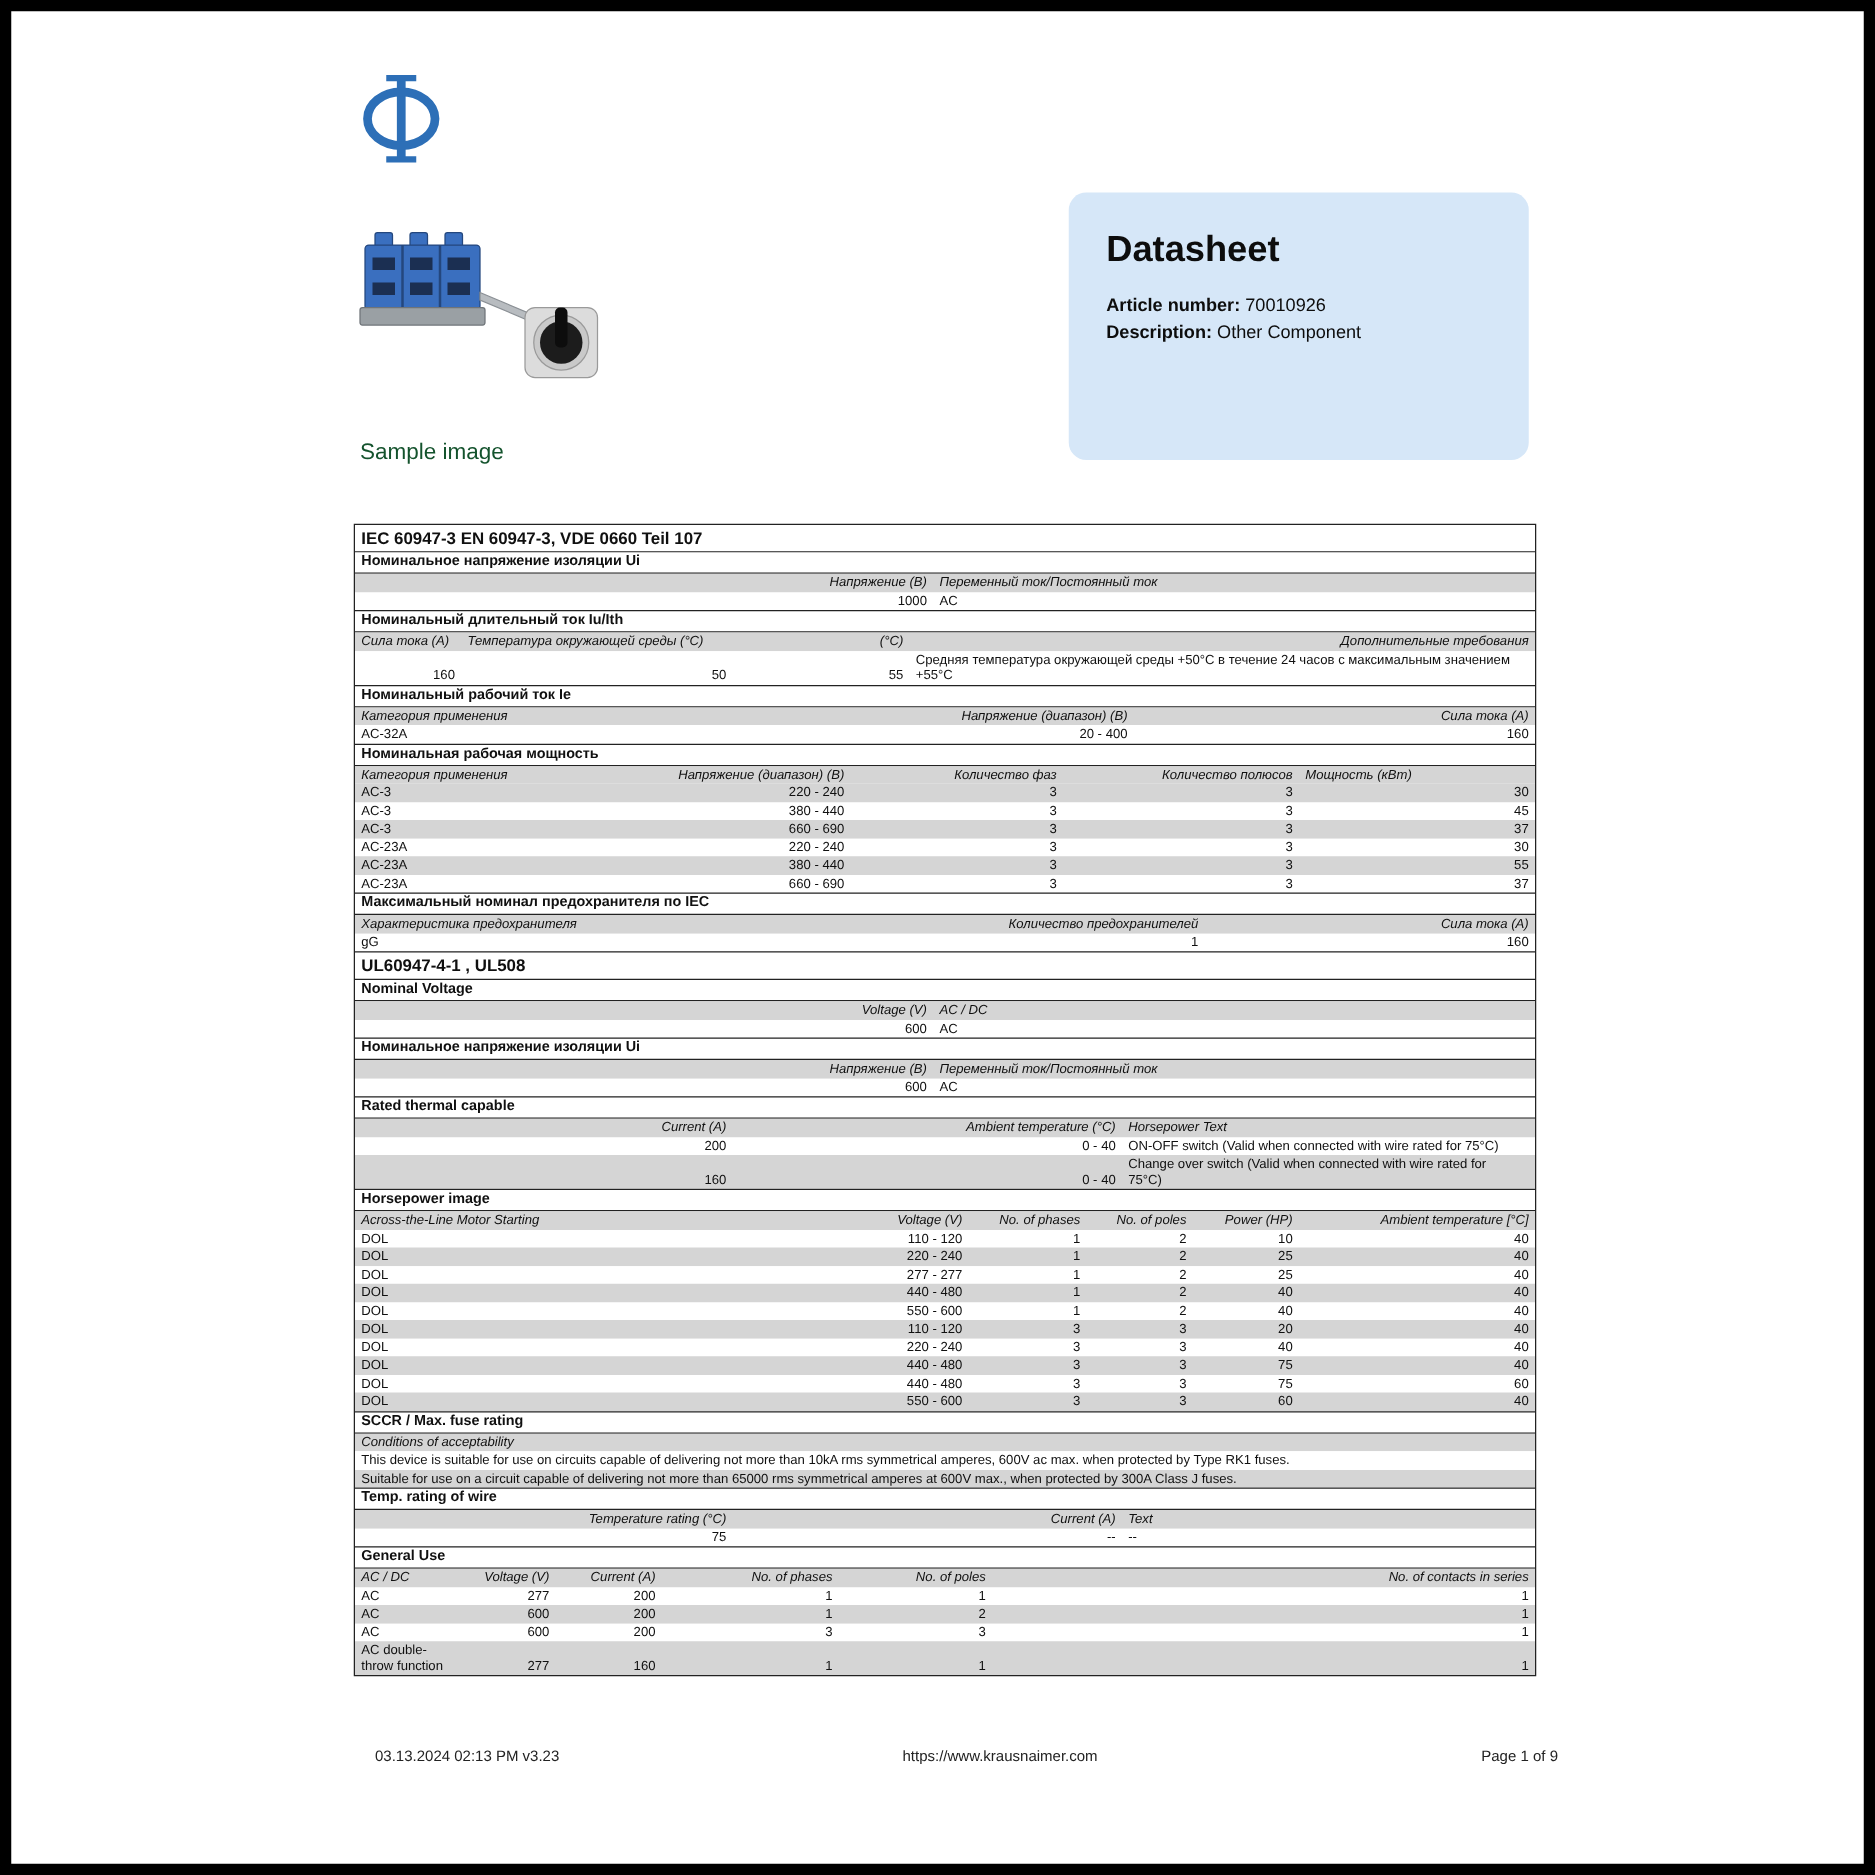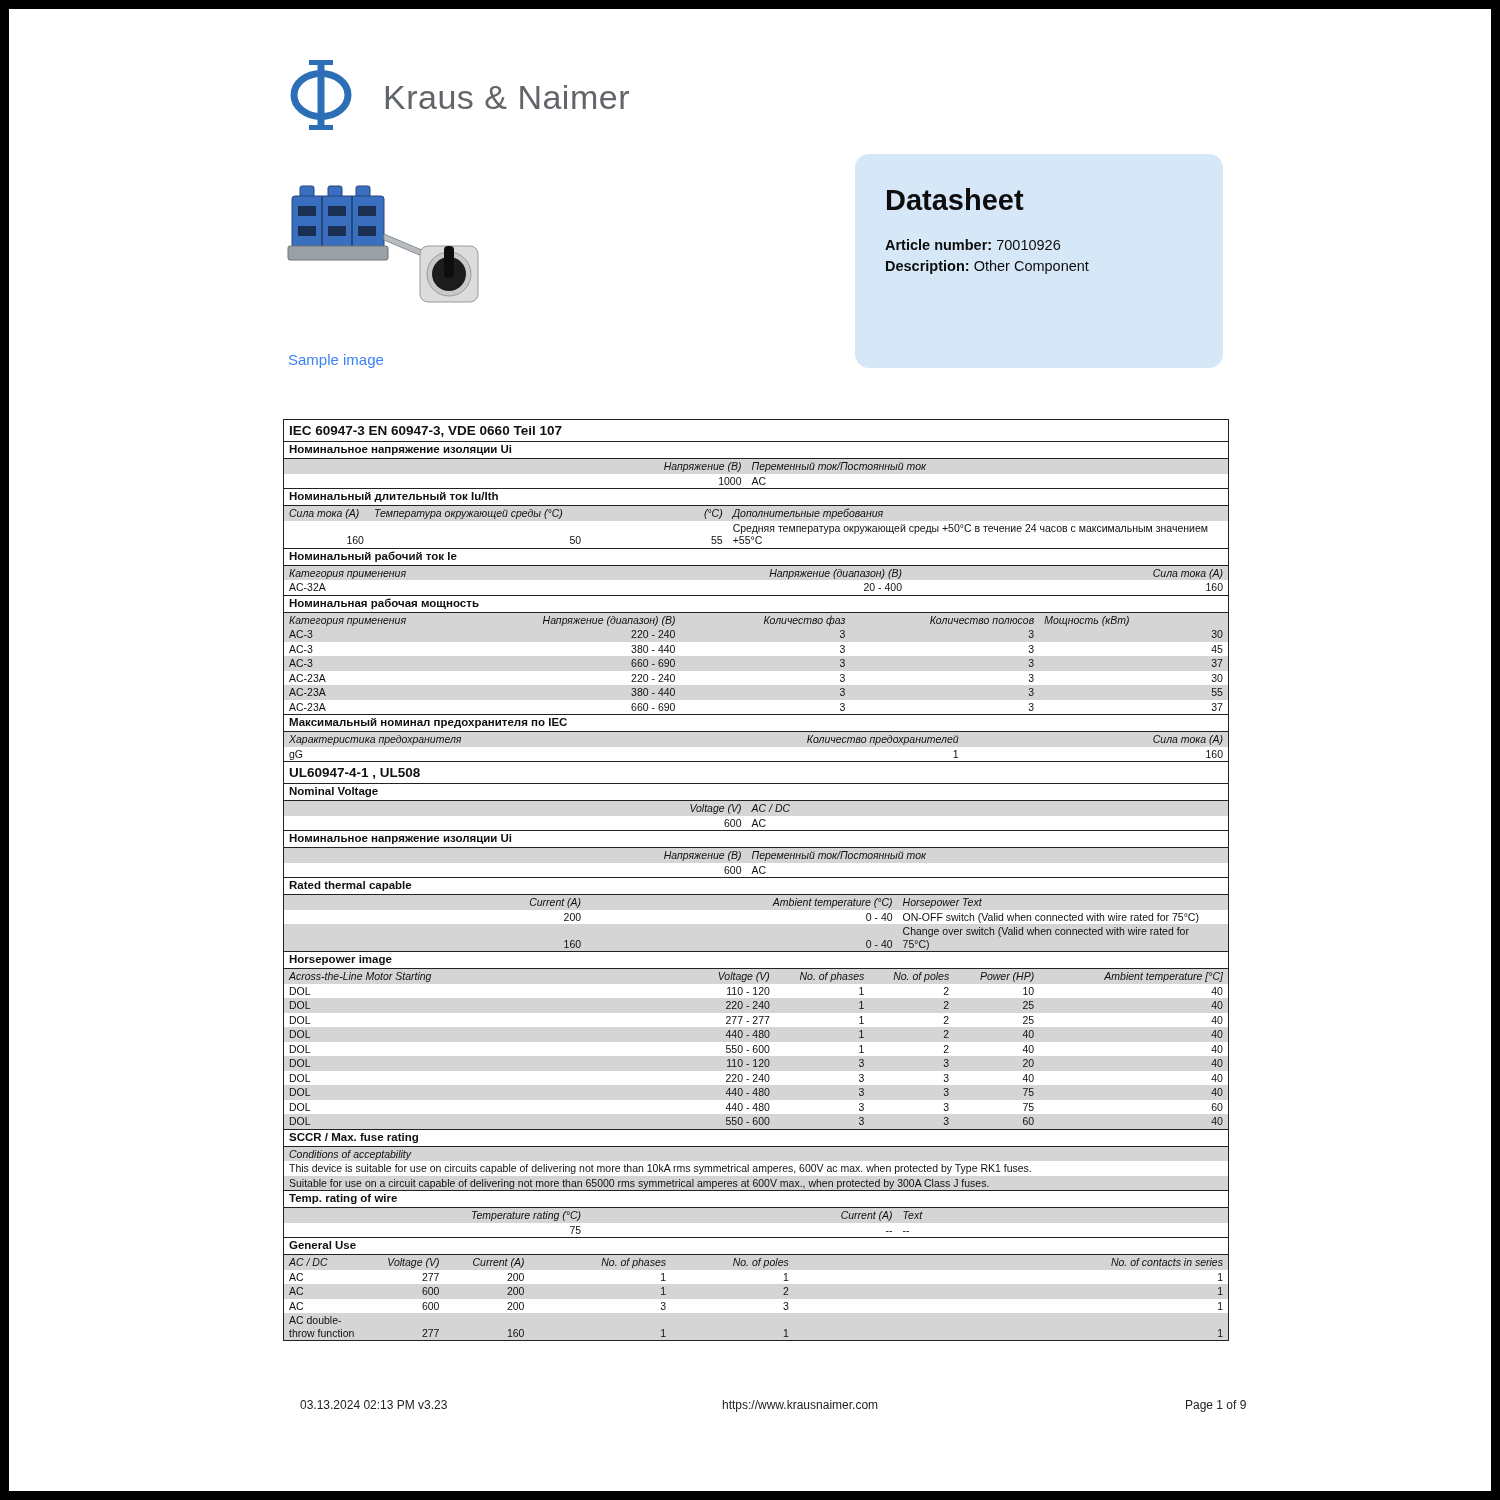--- a/index.html
+++ b/index.html
@@ -6,21 +6,21 @@
   html,body { width:1500px; height:1500px; background:#fff; }
   body { font-family:"Liberation Sans", sans-serif; position:relative; }
   .frame { position:absolute; inset:0; border:9px solid #000; pointer-events:none; z-index:50; }
 
   
   .logo { position:absolute; left:283px; top:56px; display:flex; align-items:center; gap:24px; }
   .brand { font-size:34px; color:#616569; letter-spacing:0.5px; }
 
   
   .product { position:absolute; left:284px; top:180px; }
-  .caption { position:absolute; left:288px; top:351px; font-size:15px; color:#3b82f6; }
+  .caption { position:absolute; left:288px; top:351px; font-size:18px; color:#14532d; }
 
   
   .infobox { position:absolute; left:855px; top:154px; width:368px; min-height:214px;
              background:#d6e7f8; border-radius:14px; padding:30px 30px; }
   .infobox h1 { font-size:29px; font-weight:700; color:#0d0d0d; margin-bottom:18px; }
   .meta { font-size:14.5px; color:#0d0d0d; line-height:21px; }
   .meta b { font-weight:700; }
 
   
   .tbl { position:absolute; left:283px; top:419px; width:946px; border:1px solid #222;
@@ -50,21 +50,20 @@
 
 <div class="logo">
   <span>
     <svg width="76" height="78" viewBox="0 0 76 78">
       <line x1="38" y1="5" x2="38" y2="73" stroke="#2d6fb7" stroke-width="7"></line>
       <line x1="26" y1="6.5" x2="50" y2="6.5" stroke="#2d6fb7" stroke-width="5"></line>
       <line x1="26" y1="71.5" x2="50" y2="71.5" stroke="#2d6fb7" stroke-width="5"></line>
       <ellipse cx="38" cy="39" rx="27" ry="21.5" fill="none" stroke="#2d6fb7" stroke-width="7"></ellipse>
     </svg>
   </span>
-  <span class="brand">Kraus &amp; Naimer</span>
 </div>
 
 <div class="product">
   <svg width="210" height="142" viewBox="0 0 210 142">
 
     <rect x="16" y="6" width="14" height="12" rx="2" fill="#3a6fbf" stroke="#24477e"></rect>
     <rect x="44" y="6" width="14" height="12" rx="2" fill="#3a6fbf" stroke="#24477e"></rect>
     <rect x="72" y="6" width="14" height="12" rx="2" fill="#3a6fbf" stroke="#24477e"></rect>
 
     <rect x="8" y="16" width="92" height="52" rx="3" fill="#3a6fbf" stroke="#24477e"></rect>
@@ -111,21 +110,21 @@
     </div>
     <div class="tr bg-w">
       <div class="td" style="width: 49%; text-align: right;">1000</div>
       <div class="td" style="width: 51%; text-align: left;">AC</div>
     </div>
     <div class="sub">Номинальный длительный ток Iu/Ith</div>
     <div class="tr bg-g it">
       <div class="td" style="width: 9%; text-align: left;">Сила тока (А)</div>
       <div class="td" style="width: 23%; text-align: left;">Температура окружающей среды (°C)</div>
       <div class="td" style="width: 15%; text-align: right;">(°C)</div>
-      <div class="td" style="width: 53%; text-align: left; font-style: italic;">Дополнительные требования</div>
+      <div class="td" style="width: 53%; text-align: right; font-style: italic;">Дополнительные требования</div>
     </div>
     <div class="tr bg-w">
       <div class="td" style="width: 9%; text-align: right; align-self: flex-end;">160</div>
       <div class="td" style="width: 23%; text-align: right; align-self: flex-end;">50</div>
       <div class="td" style="width: 15%; text-align: right; align-self: flex-end;">55</div>
       <div class="td" style="width: 53%; text-align: left;">Средняя температура окружающей среды +50°C в течение 24 часов с максимальным значением
 +55°C</div>
     </div>
     <div class="sub">Номинальный рабочий ток Ie</div>
     <div class="tr bg-g it">

